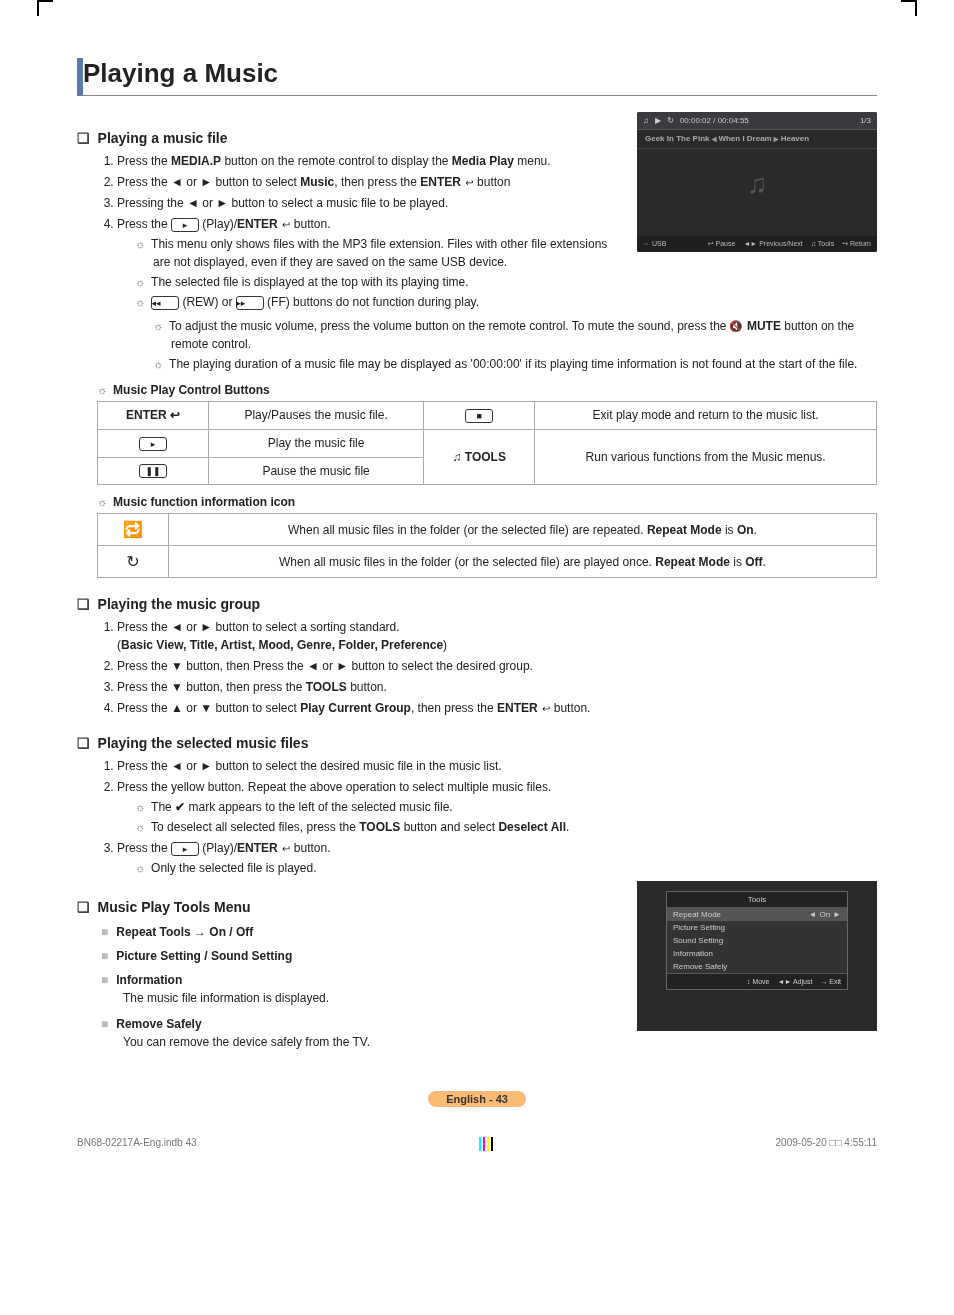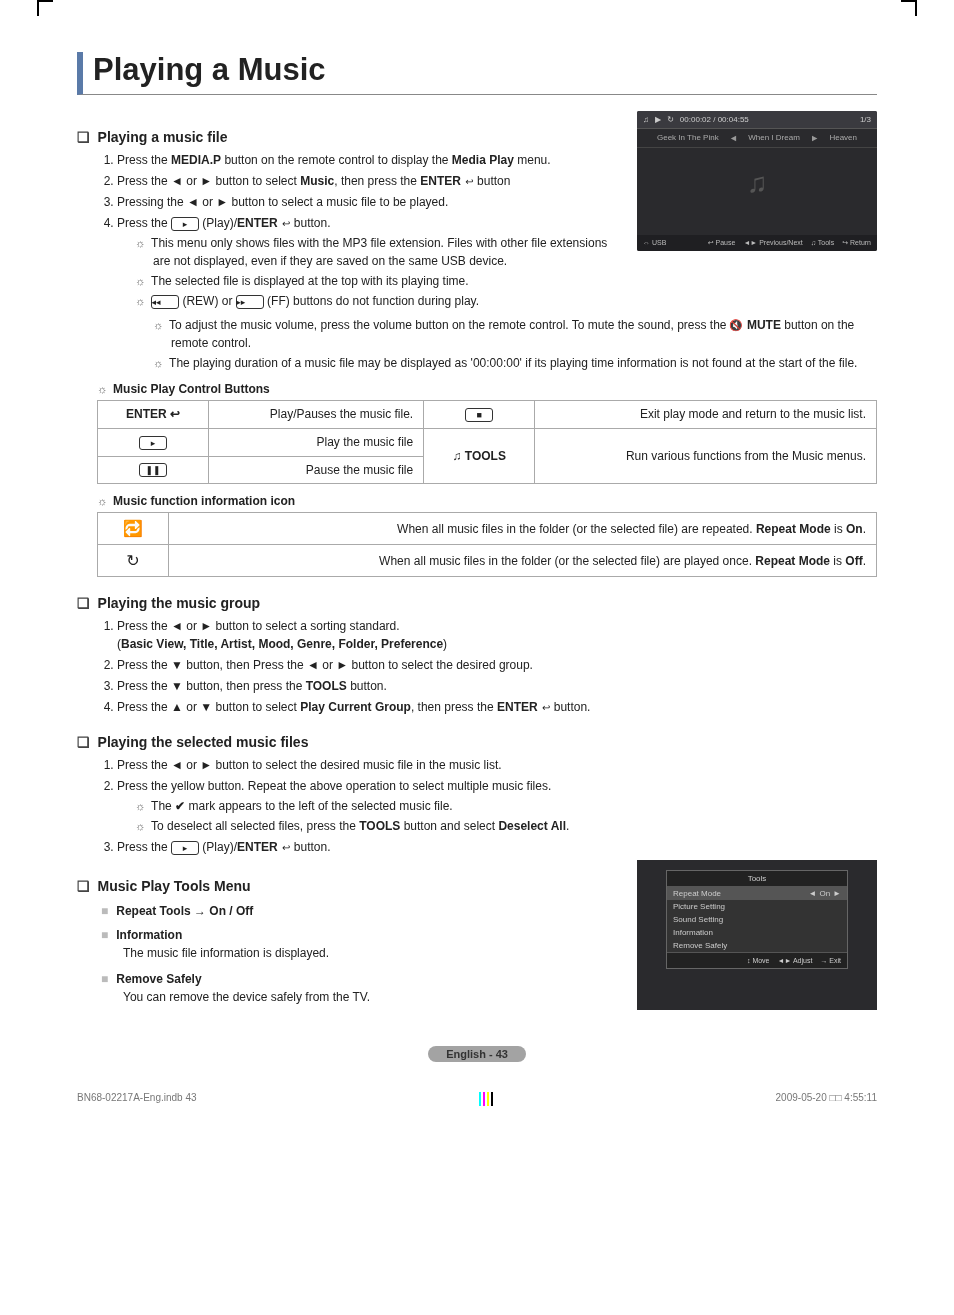--- a/index.html
+++ b/index.html
@@ -19,26 +19,25 @@
   .crop-top-left, .crop-top-right {
     position: absolute;
     top: 0;
     width: 14px;
     height: 14px;
   }
   .crop-top-left { left: 0; border-left: 2px solid #000; border-top: 2px solid #000; }
   .crop-top-right{ right: 0; border-right: 2px solid #000; border-top: 2px solid #000; }
 
   h1.section-title {
-    font-size: 31px;
+    font-size: 26px;
     font-weight: bold;
     color: #222;
     border-left: 6px solid #5a7aa8;
-    padding-left: 10px;
-    margin: 24px 0 16px 0;
+    margin: 30px 0 16px 0;
     border-bottom: 1px solid #888;
     padding-bottom: 6px;
   }
   .sub-h {
     font-size: 14px;
     font-weight: bold;
     margin: 18px 0 6px 0;
     display: flex;
     align-items: center;
     gap: 8px;
@@ -107,21 +106,21 @@
   table.ctrl, table.icon-tbl {
     border-collapse: collapse;
     width: 100%;
     margin: 4px 0 10px 20px;
     width: calc(100% - 20px);
     font-size: 12px;
   }
   table.ctrl td, table.ctrl th, table.icon-tbl td {
     border: 1px solid #aaa;
     padding: 6px 10px;
-    text-align: right;
+    text-align: center;
     vertical-align: middle;
   }
   table.ctrl td.kcell{ text-align:center; width: 90px;}
   .strong{font-weight:bold;}
   .repeat-ico{font-size:16px;}
 
   
   .tools-item {
     margin: 10px 0 4px 24px;
   }
@@ -149,24 +148,24 @@
     display:flex;
     align-items:center;
     gap:6px;
     padding:4px 6px;
     font-size:8px;
     border-bottom:1px solid #555;
   }
   .player-header .counter{margin-left:auto;}
   .player-tracks{
     display:flex;
-    justify-content:space-between;
-    padding:4px 20px;
+    padding:4px 8px;
     font-size:8px;
     border-bottom:1px solid #444;
+    font-weight:bold;
   }
   .player-tracks span{color:#aaa;}
   .player-tracks .tri{color:#999;font-size:9px;}
   .player-body{
     height:70px;
     display:flex;
     align-items:center;
     justify-content:center;
   }
   .note-ico{font-size:28px;color:#555;}
@@ -225,21 +224,21 @@
     border-top:1px solid #555;
   }
 
   
   .page-num{
     text-align:center;
     margin-top:36px;
   }
   .page-num span{
     display:inline-block;
-    background:#a3a3a3;
+    background:#fdba74;
     border-radius:10px;
     padding:2px 18px;
     font-size:11px;
     font-weight:bold;
     color:#333;
   }
   .footer-meta{
     display:flex;
     justify-content:space-between;
     font-size:10px;
@@ -365,32 +364,34 @@
   <div class="sub-h">
       <span>Playing the selected music files</span>
     </div>
   <ol class="steps">
     <li>Press the <span class="arrow">◄</span> or <span class="arrow">►</span> button to select the desired music file in the music list.</li>
     <li>Press the yellow button. Repeat the above operation to select multiple music files.
       <div class="note-line">The <span class="strong">✔</span> mark appears to the left of the selected music file.</div>
       <div class="note-line">To deselect all selected files, press the <span class="strong">TOOLS</span> button and select <span class="strong">Deselect All</span>.</div>
     </li>
     <li>Press the <span class="key">▸</span> (Play)/<span class="strong">ENTER</span> <span class="enter-key"></span> button.
+      <div class="note-line">Only the selected file is played.</div>
     </li>
   </ol>
 
   <div class="flex-row">
     <div class="col-text">
       <div class="sub-h">
           <span>Music Play Tools Menu</span>
         </div>
       <div class="tools-item">
         <div><span class="sq"></span><span class="hd">Repeat Tools → On / Off</span></div>
       </div>
       <div class="tools-item">
+        <div><span class="sq"></span><span class="hd">Picture Setting / Sound Setting</span></div>
       </div>
       <div class="tools-item">
         <div><span class="sq"></span><span class="hd">Information</span></div>
         <div class="desc">The music file information is displayed.</div>
       </div>
       <div class="tools-item">
         <div><span class="sq"></span><span class="hd">Remove Safely</span></div>
         <div class="desc">You can remove the device safely from the TV.</div>
       </div>
     </div>

